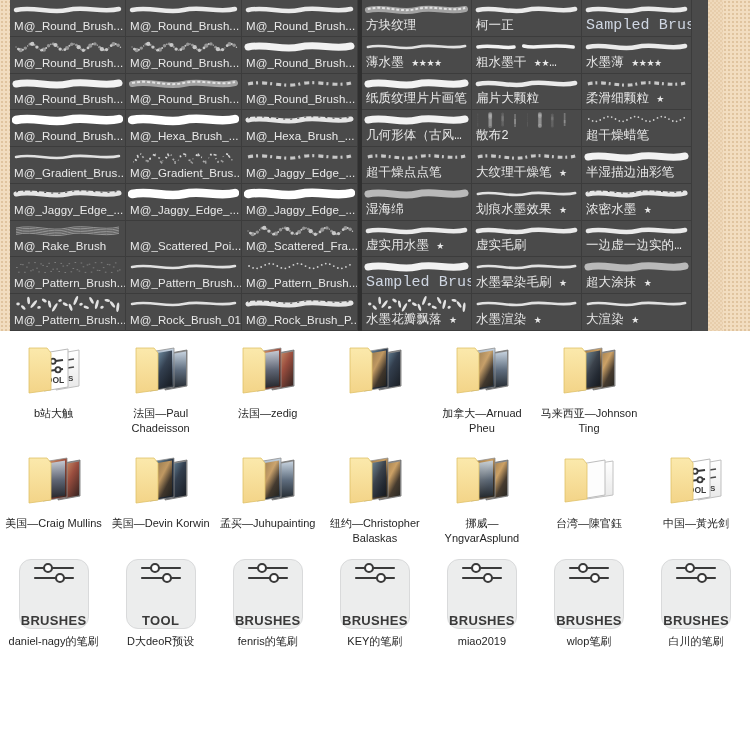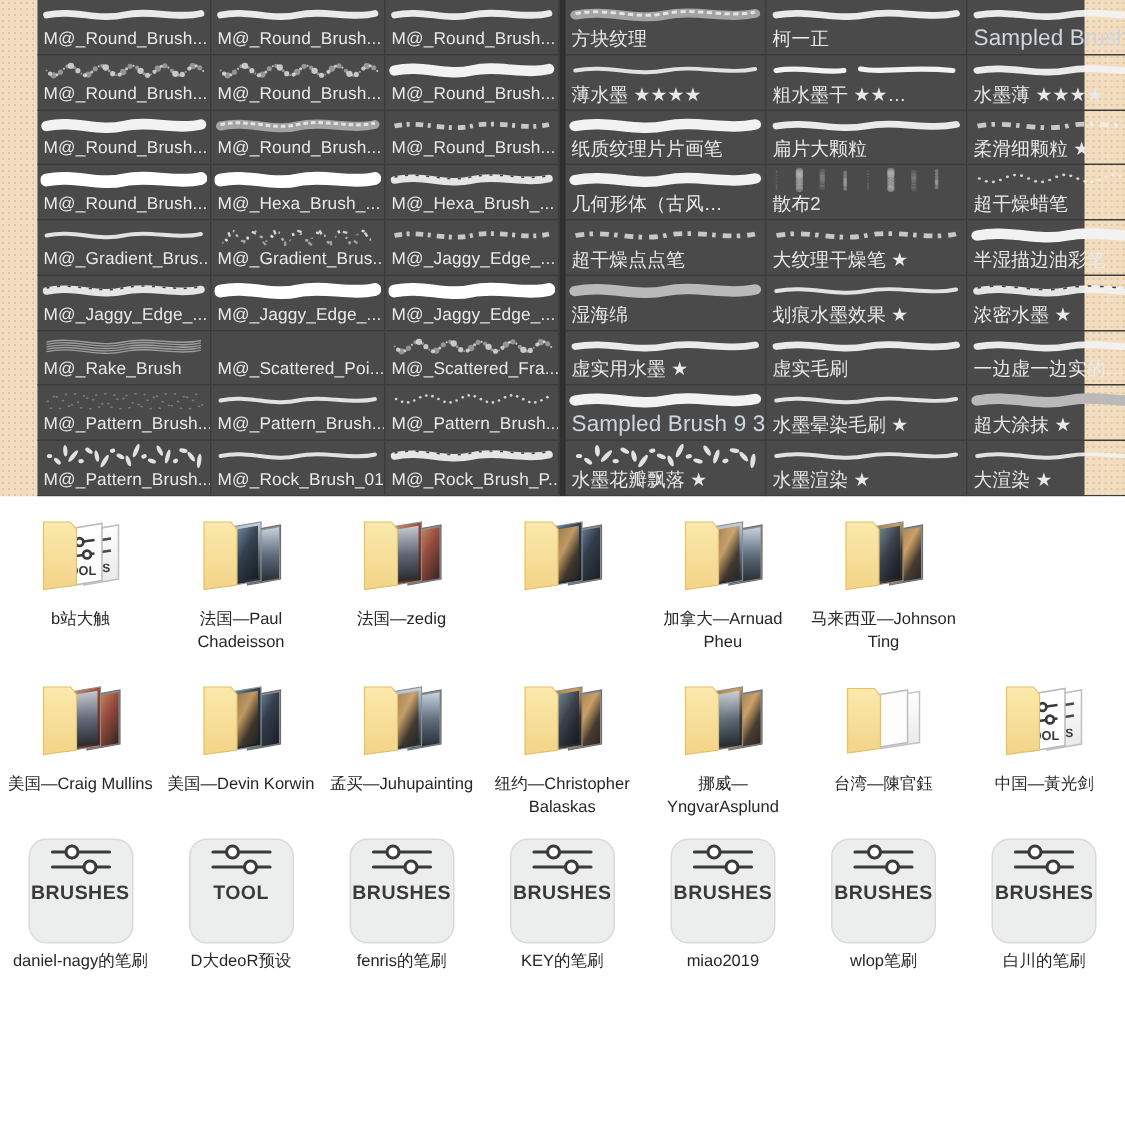--- a/index.html
+++ b/index.html
@@ -24,29 +24,29 @@
       radial-gradient(#e0c49f 0.8px, transparent 0.9px) 0 0 / 4px 4px,
       #f2ddc0;
   }
   .panel-edge-right {
     position: absolute; left: 723px; top: 0; width: 27px; height: 331px;
     background:
       radial-gradient(#e0c49f 0.8px, transparent 0.9px) 0 0 / 4px 4px,
       #f2ddc0;
   }
   .brush-cols {
-    position: absolute; left: 25px; top: 0; width: 698px; height: 331px;
+    position: absolute; left: 10px; top: 0; width: 698px; height: 331px;
     display: flex; background: #4a4a4a;
   }
   .brush-col-group { display: flex; }
   .grp-divider { width: 4px; background: #2f2f2f; flex: 0 0 4px; }
 
   .brush-col { display: flex; flex-direction: column; }
   .brush-col.narrow { width: 116px; }
-  .brush-col.wide  { width: 134px; }
+  .brush-col.wide  { width: 110px; font-family: Liberation Mono, monospace; }
 
   .brush-cell {
     position: relative;
     height: 36.8px;
     border-bottom: 1px solid #3c3c3c;
     border-right: 1px solid #3c3c3c;
     overflow: hidden;
     display: flex; flex-direction: column; justify-content: flex-end;
   }
   .brush-stroke {
@@ -92,21 +92,21 @@
     position: relative; width: 64px; height: 64px;
   }
   .folder svg { display: block; width: 64px; height: 64px; }
 
   
   .tile {
     width: 70px; height: 70px; border-radius: 12px;
     background: #eceded;
     border: 1px solid #d9dadb;
     display: flex; flex-direction: column;
-    align-items: center; justify-content: flex-start;
+    align-items: center; justify-content: space-between;
     gap: 2px;
   }
   .tile-sliders { width: 46px; height: 26px; }
   .tile-word {
     font-size: 13px; font-weight: 700; color: #3a3a3a;
     letter-spacing: 0.3px; line-height: 14px;
   }
   .row2 { margin-top: 6px; }
   .row3 { margin-top: 8px; }
 </style>

